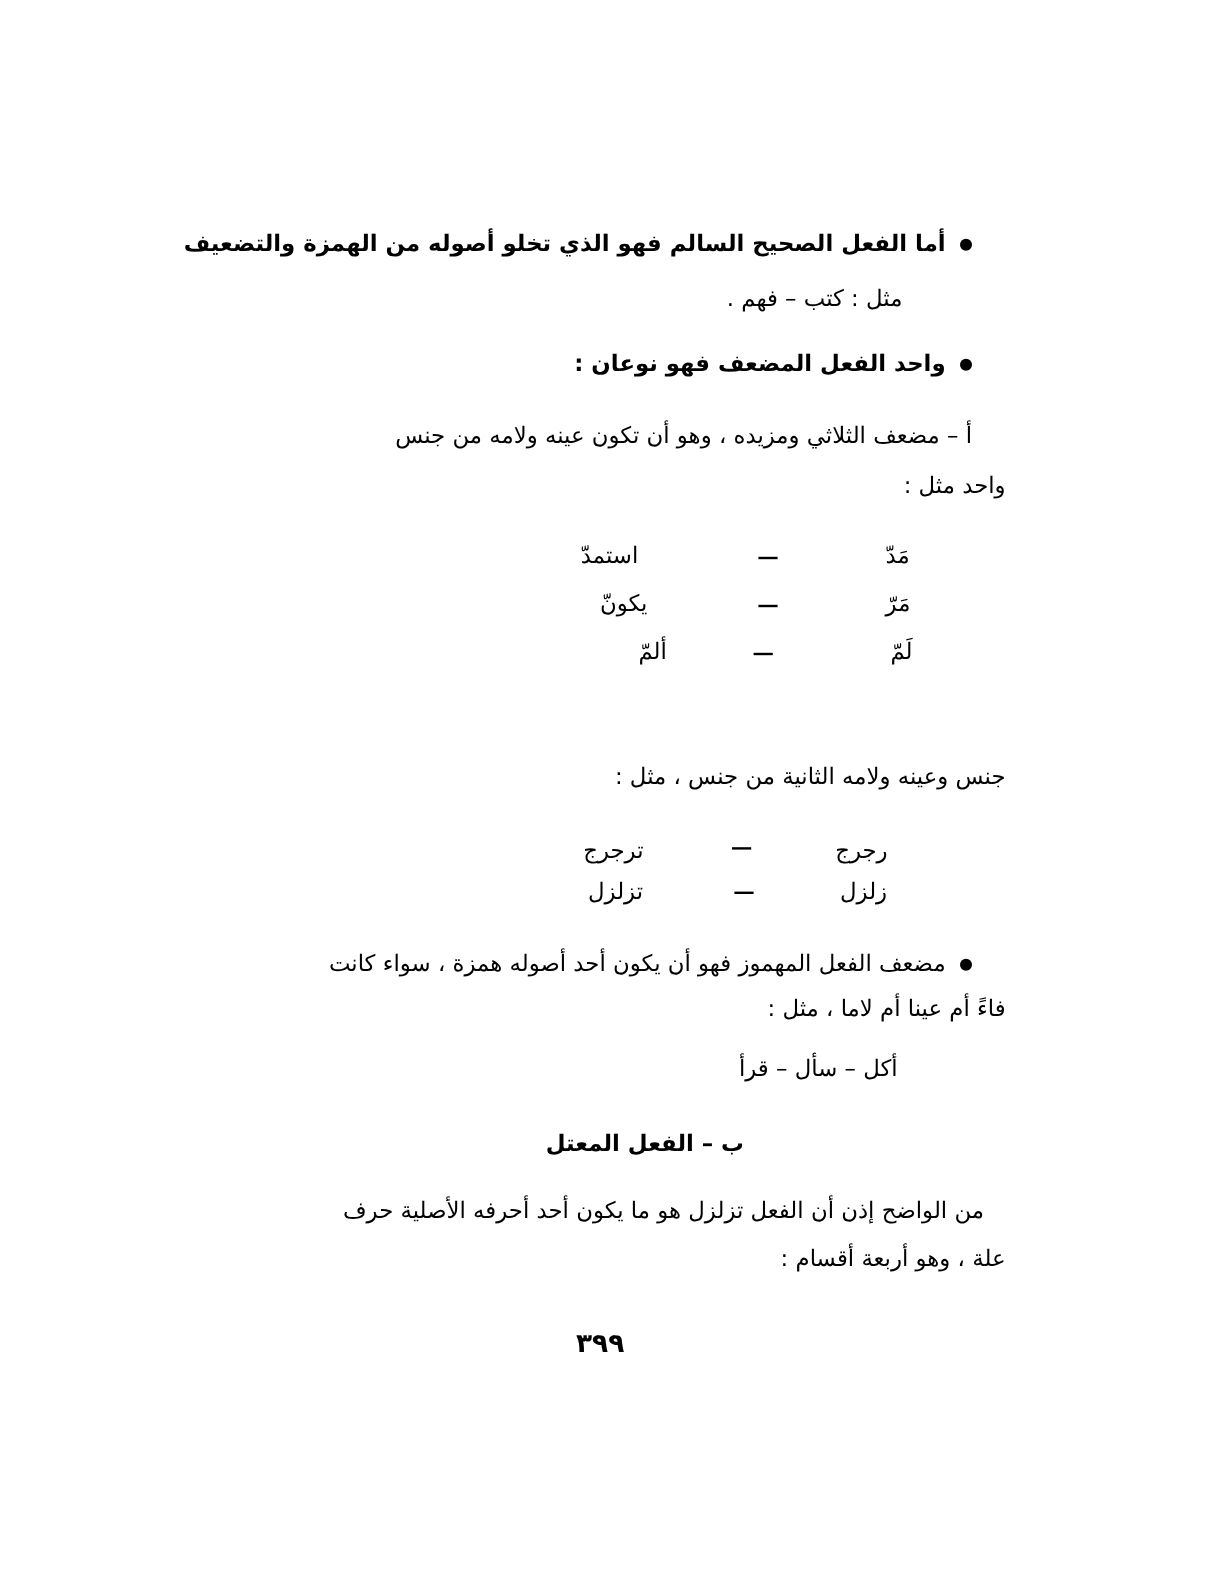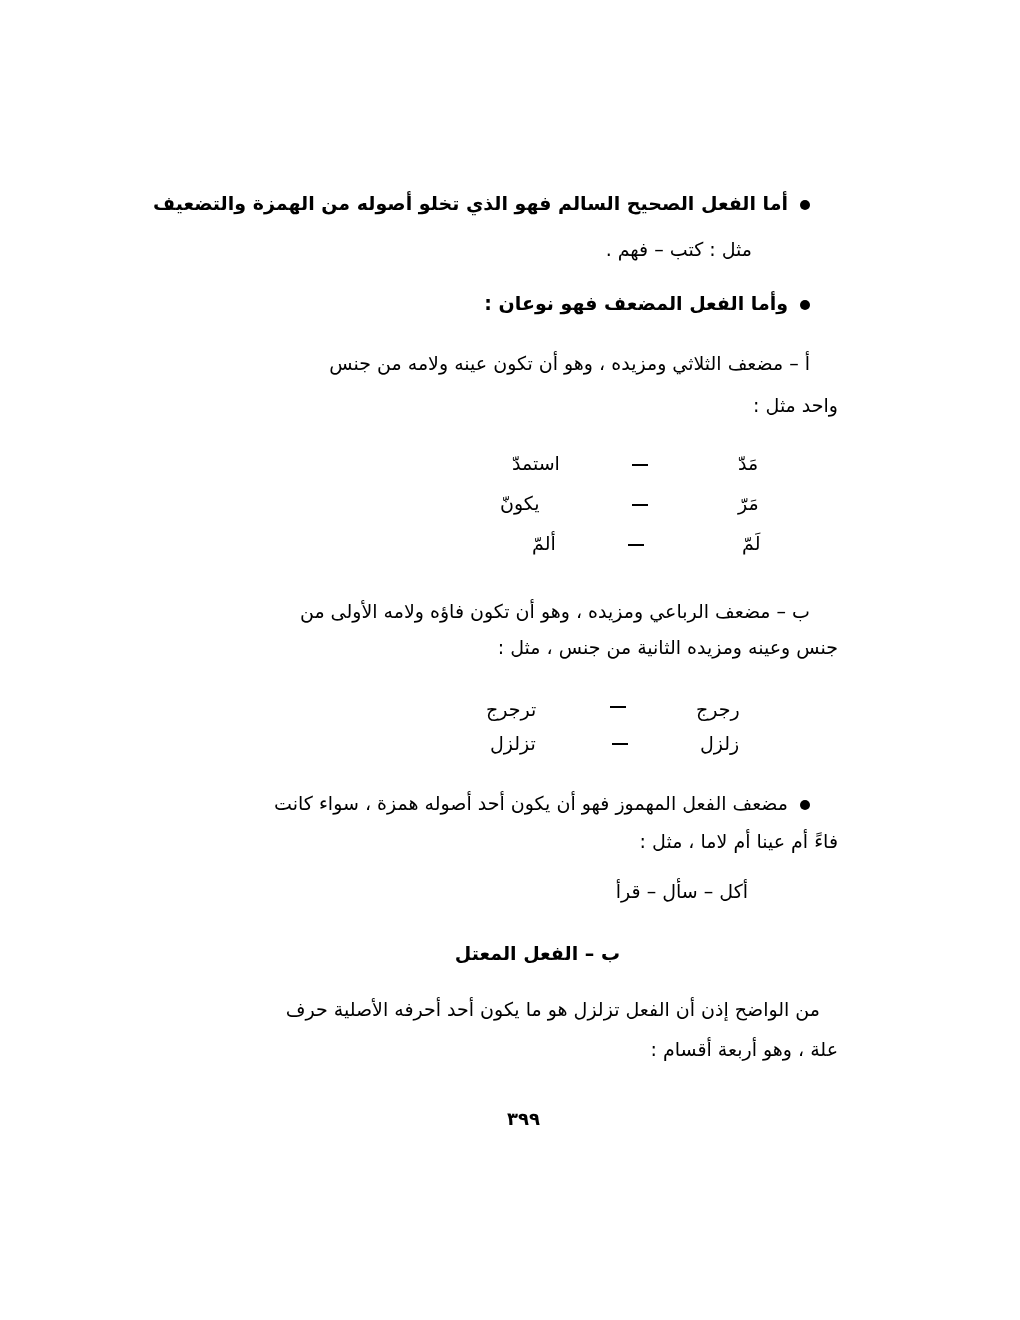--- a/index.html
+++ b/index.html
@@ -13,53 +13,52 @@
       position:absolute; direction:rtl; text-align:right; white-space:nowrap;
       font-size:19px; line-height:26px;
     }
     .bold { font-weight:bold; }
     .bullet {
       display:inline-block; width:10px; height:10px; border-radius:50%;
       background:#000; margin-left:12px; vertical-align:middle;
     }
     .ex { position:absolute; direction:rtl; font-size:19px; line-height:26px; white-space:nowrap; }
     .dash { position:absolute; width:16px; height:2px; background:#000; }
-    .pagenum { position:absolute; left:480px; top:1108px; width:60px; text-align:right; font-size:18px; font-weight:bold; direction:rtl; }
+    .pagenum { position:absolute; left:480px; top:1108px; width:60px; text-align:left; font-size:22px; font-weight:bold; direction:rtl; }
   </style>
 </head>
 <body>
 
 <div class="page">
 
   <div class="line bold" style="right:210px; top:190px;margin-left:32px;">
     <span class="bullet"></span><span>أما الفعل الصحيح السالم فهو الذي تخلو أصوله من الهمزة والتضعيف</span>
   </div>
   <div class="line" style="right:268px; top:236px;">مثل :   كتب – فهم .</div>
 
   <div class="line" style="right:210px; top:290px;">
-    <span class="bullet"></span><span class="bold">وأما الفعل المضعف فهو نوعان :</span>
+    <span class="bullet"></span><span class="bold">واحد الفعل المضعف فهو نوعان :</span>
   </div>
 
   <div class="line" style="right:210px; top:350px;">أ – مضعف الثلاثي ومزيده ، وهو أن تكون عينه ولامه من جنس</div>
   <div class="line" style="right:182px; top:392px;">واحد مثل :</div>
 
   <div class="ex" style="left:738px; top:450px;">مَدّ</div>
   <div class="dash" style="left:632px; top:464px;"></div>
-  <div class="ex" style="left:512px; top:450px;">استمدّ</div>
+  <div class="ex" style="left:484px; top:450px;">استمدّ</div>
 
   <div class="ex" style="left:738px; top:490px;">مَرّ</div>
   <div class="dash" style="left:632px; top:504px;"></div>
   <div class="ex" style="left:500px; top:490px;">يكونّ</div>
 
   <div class="ex" style="left:742px; top:530px;">لَمّ</div>
   <div class="dash" style="left:628px; top:544px;"></div>
   <div class="ex" style="left:532px; top:530px;">ألمّ</div>
 
-  <div class="line" style="right:210px; top:598px;">ب – مضعف الرباعي ومزيده ، وهو أن تكون فاؤه ولامه الأولى من</div>
-  <div class="line" style="right:182px; top:634px;">جنس وعينه ومزيده الثانية من جنس ، مثل :</div>
+  <div class="line" style="right:182px; top:634px;">جنس وعينه ولامه الثانية من جنس ، مثل :</div>
 
   <div class="ex" style="left:696px; top:696px;">رجرج</div>
   <div class="dash" style="left:610px; top:706px;"></div>
   <div class="ex" style="left:486px; top:696px;">ترجرج</div>
 
   <div class="ex" style="left:700px; top:730px;">زلزل</div>
   <div class="dash" style="left:612px; top:743px;"></div>
   <div class="ex" style="left:490px; top:730px;">تزلزل</div>
 
   <div class="line" style="right:210px; top:790px;">

